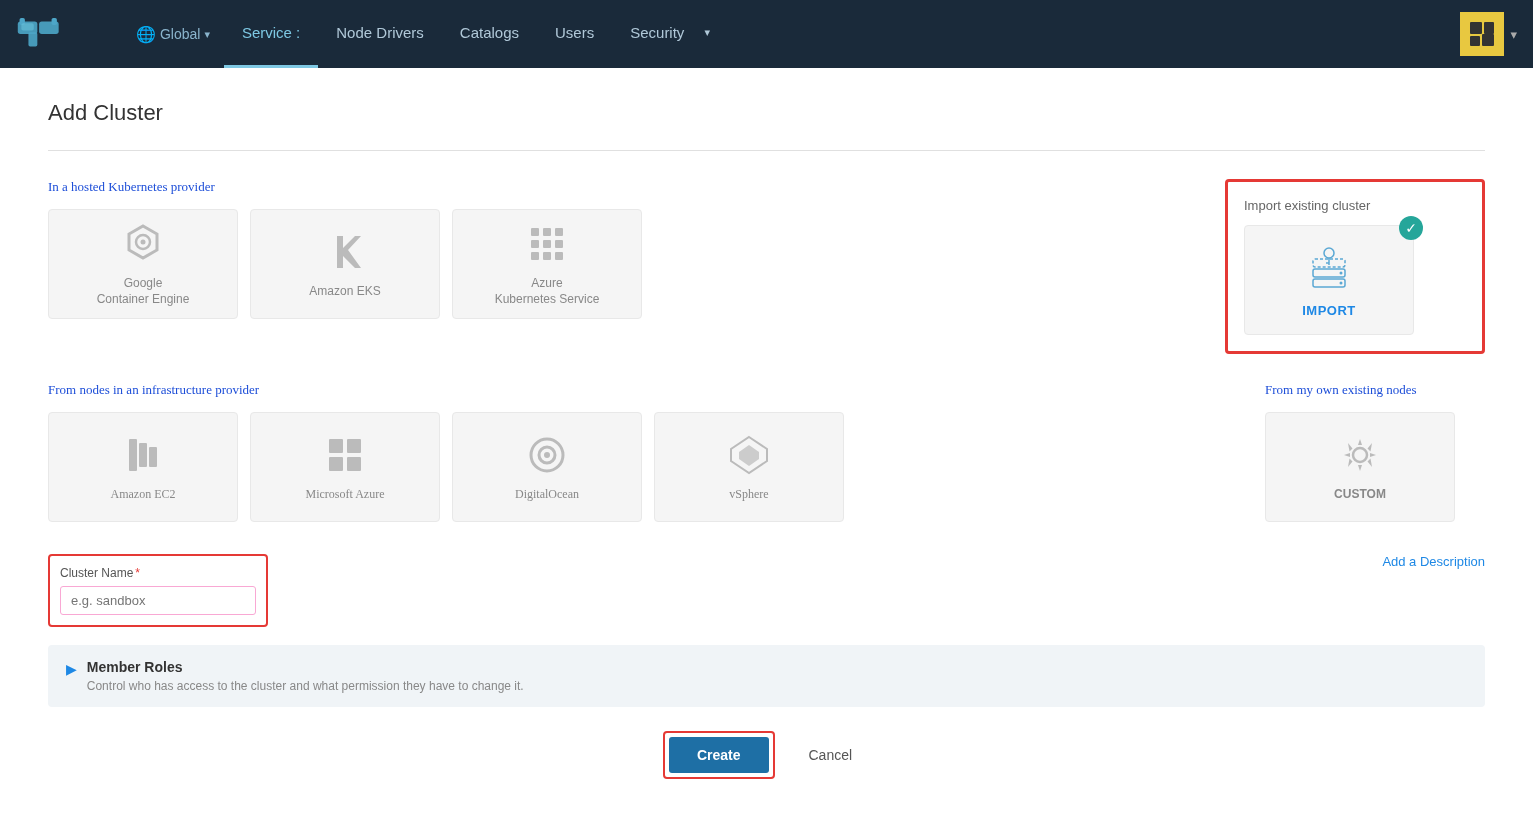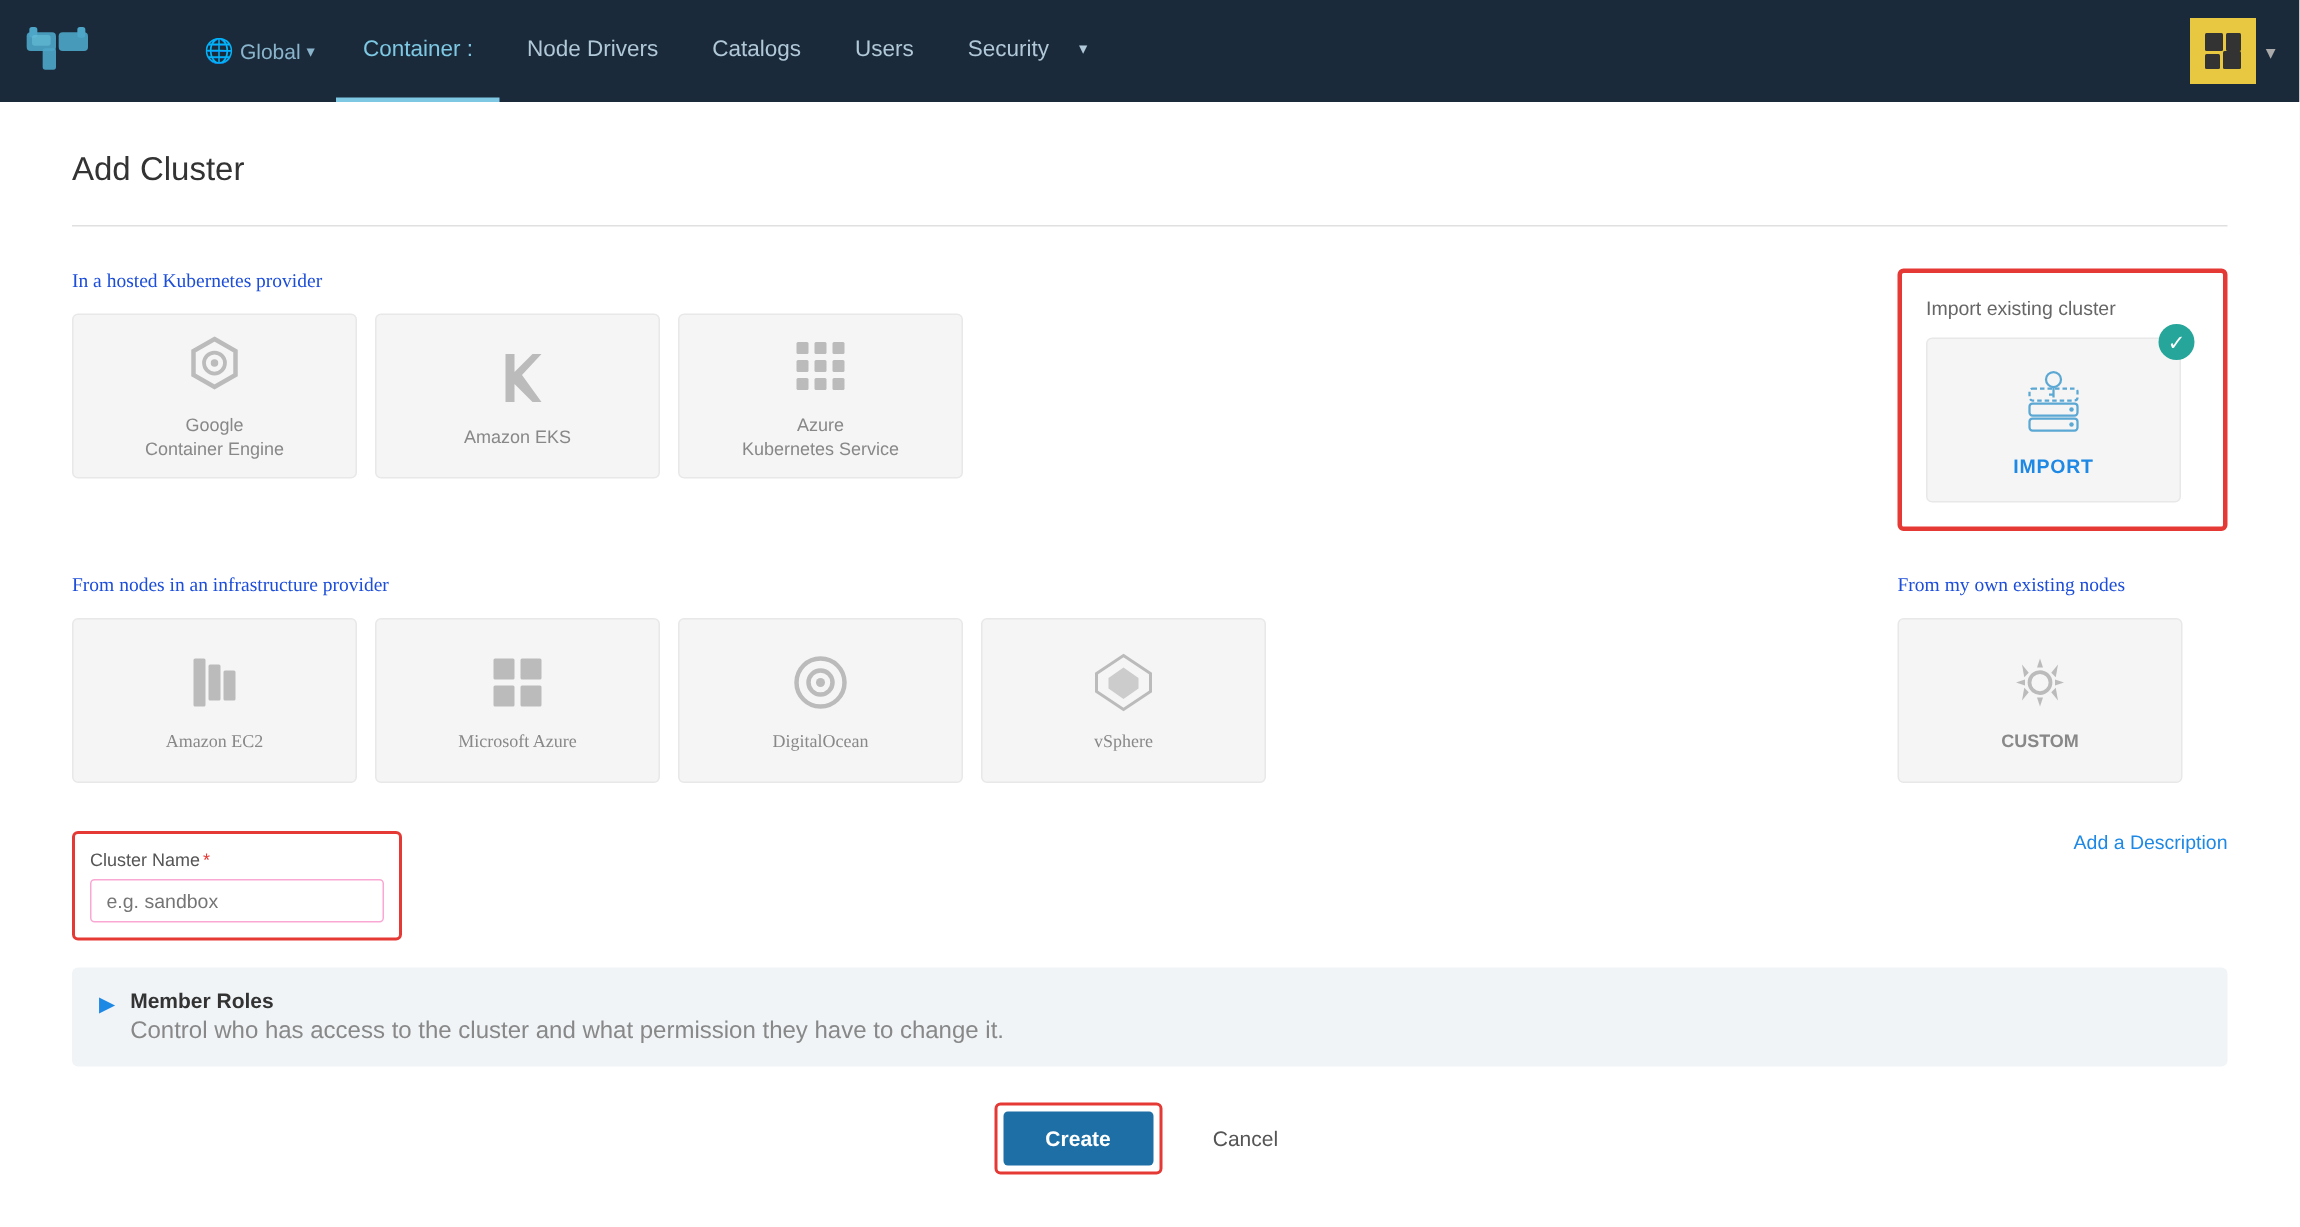--- a/index.html
+++ b/index.html
@@ -136,21 +136,21 @@
     }
     .provider-card .card-label {
       font-size: 12px;
       color: #888;
       text-align: center;
       line-height: 1.3;
     }
 
     
     .import-section {
-      width: 220px;
+      width: 260px;
     }
     .import-outer {
       border: 3px solid #e53935;
       border-radius: 4px;
       padding: 16px;
       background: #fff;
       position: relative;
     }
     .import-section-label {
       font-size: 13px;
@@ -258,21 +258,21 @@
       margin-top: 2px;
     }
     .member-roles-content {}
     .member-roles-title {
       font-size: 14px;
       font-weight: 600;
       color: #333;
       margin-bottom: 4px;
     }
     .member-roles-desc {
-      font-size: 16px;
+      font-size: 12px;
       color: #888;
     }
 
     
     .bottom-buttons {
       display: flex;
       justify-content: center;
       gap: 16px;
       margin-top: 12px;
     }
@@ -320,21 +320,21 @@
   </div>
 
   <div class="navbar-global">
     <span class="globe-icon">🌐</span>
     <span>Global</span>
     <span style="font-size:11px;">▾</span>
   </div>
 
   <div class="navbar-nav">
     <a class="nav-item active">
-      <span>Container :</span>
+      <span>Service :</span>
     </a>
     <a class="nav-item">
       <span>Node Drivers</span>
     </a>
     <a class="nav-item">
       <span>Catalogs</span>
     </a>
     <a class="nav-item">
       <span>Users</span>
     </a>

